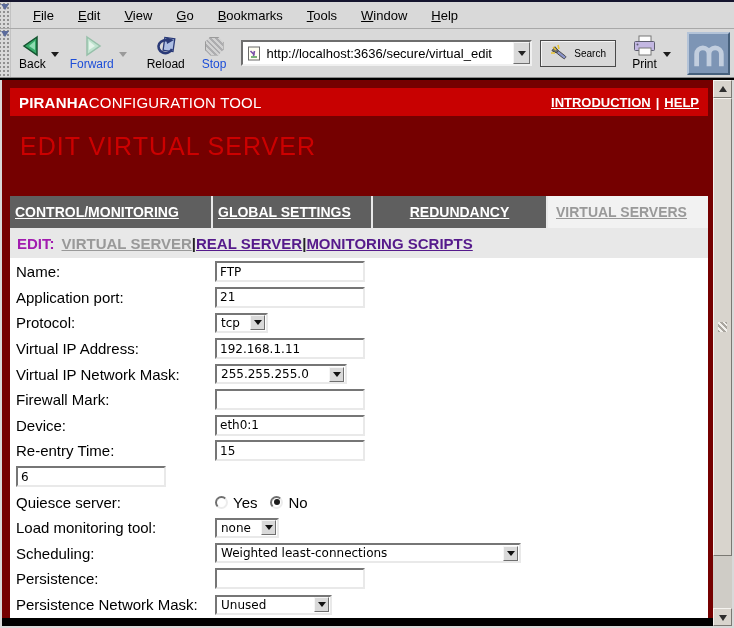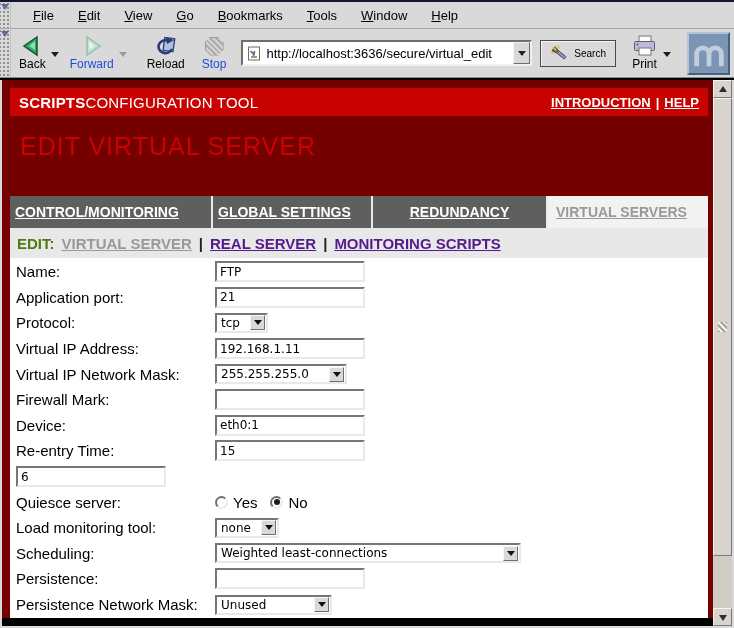--- a/index.html
+++ b/index.html
@@ -57,21 +57,21 @@
   .tab{background:#5f5f5f;color:#fff;font-weight:bold;font-size:14px;text-decoration:underline;
     display:flex;align-items:center;padding:0 5px;border-left:2px solid #e9e9e9;cursor:pointer;white-space:nowrap}
   .tab:first-child{border-left:none;width:201px}
   .tab:nth-child(2){width:160px}
   .tab:nth-child(3){width:175px;justify-content:center}
   .tab:nth-child(4){flex:1;padding-left:8px}
   .tab.active{background:#f2f2f2;color:#999;cursor:default}
 
   .subnav{position:absolute;top:148px;left:8px;right:5px;height:30px;background:#e8e8e8;
     display:flex;align-items:center;font-size:15px;font-weight:bold;padding:0 7px;gap:7px;white-space:nowrap}
-  .subnav .prefix{color:#4d7c0f}
+  .subnav .prefix{color:#a21caf}
   .subnav .snlink{color:#551a8b;text-decoration:underline;cursor:pointer}
   .subnav .snlink.current{color:#999;cursor:default}
   .subnav .sep{color:#222;font-weight:bold}
 
   .form{position:absolute;top:178px;left:8px;right:5px;bottom:8px;background:#fff;padding-top:1px}
   .frow{height:25.6px;display:flex;align-items:center;padding-left:6px}
   .flabel{width:199px;font-size:15px;color:#000;flex:none}
   input.ftext{width:150px;height:21px;border:2px solid;border-color:#767676 #e9e9e9 #e9e9e9 #767676;
     font:12px "DejaVu Sans",sans-serif;padding:4px 3px;background:#fff;outline:none}
   .sel{height:20px;border:2px solid;border-color:#767676 #e9e9e9 #e9e9e9 #767676;background:#fff;
@@ -208,41 +208,41 @@
     <svg width="38" height="38" viewBox="0 0 40 40">
       <path d="M7 34 V21 a6.5 6.5 0 0 1 13 0 M20 21 a6.5 6.5 0 0 1 13 0 V34 M20 21 V34" fill="none" stroke="#c2cede" stroke-width="5"></path>
     </svg>
   </div>
 </div>
 
 <div class="content">
   <div class="page">
 
     <div class="band">
-      <span class="b1">SCRIPTS</span>
+      <span class="b1">PIRANHA</span>
       <span class="b2">CONFIGURATION TOOL</span>
       <span class="band-links">
         <span class="blink">INTRODUCTION</span>
         <span class="bsep">|</span>
         <span class="blink">HELP</span>
       </span>
     </div>
 
     <div class="page-title">EDIT VIRTUAL SERVER</div>
 
     <div class="tabs">
         <div class="tab">CONTROL/MONITORING</div>
         <div class="tab">GLOBAL SETTINGS</div>
         <div class="tab">REDUNDANCY</div>
         <div class="tab active">VIRTUAL SERVERS</div>
       </div>
 
     <div class="subnav">
       <span class="prefix">EDIT:</span>
-      <span style="display:flex;gap:7px;align-items:flex-end">
+      <span style="display:flex;align-items:flex-end">
           <span class="snlink current">VIRTUAL SERVER</span>
           <span class="sep">|</span>
           <span class="snlink">REAL SERVER</span>
           <span class="sep">|</span>
           <span class="snlink">MONITORING SCRIPTS</span>
         </span>
     </div>
 
     <div class="form">
       <div>

